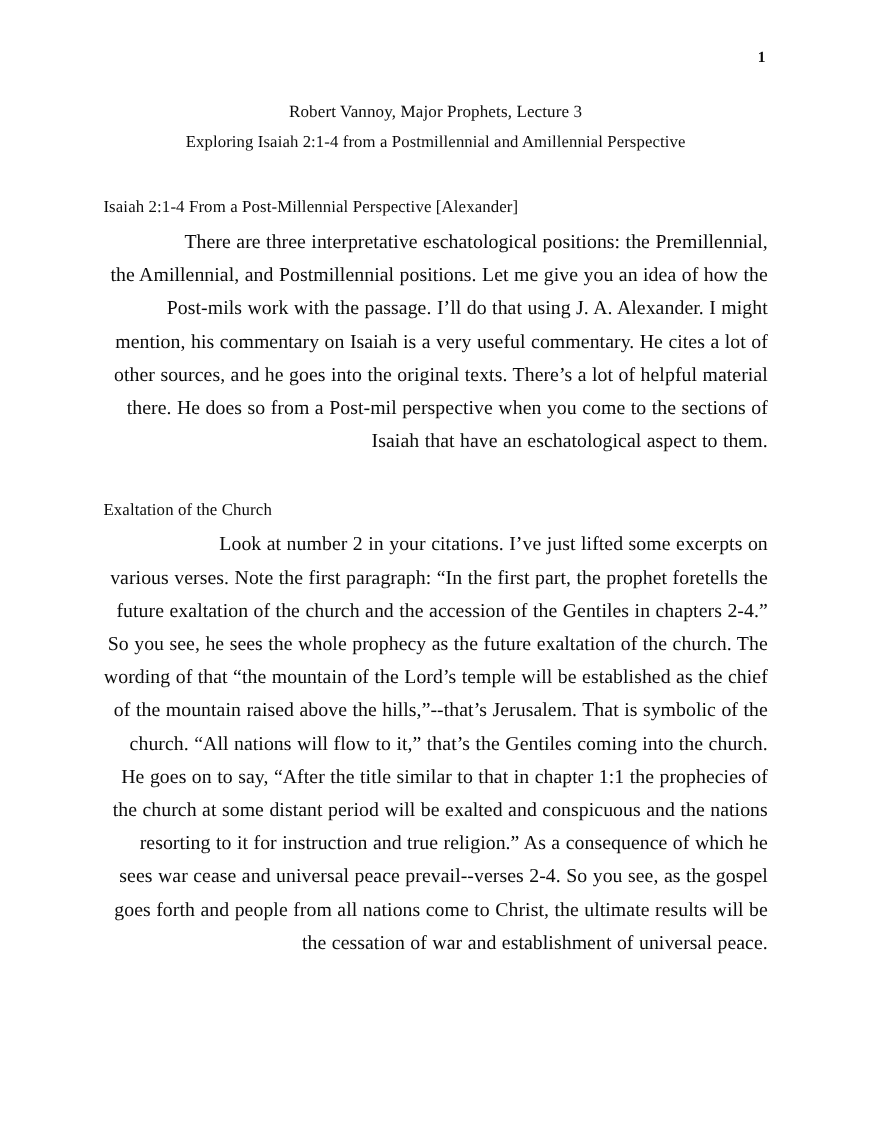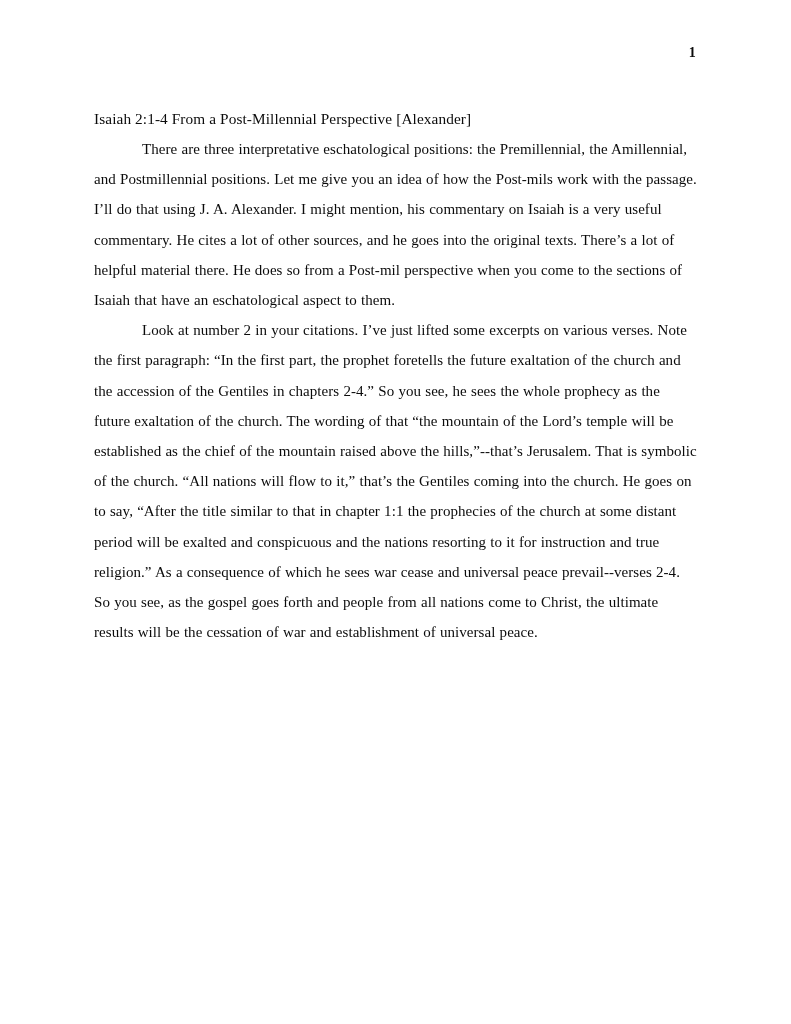--- a/index.html
+++ b/index.html
@@ -53,39 +53,44 @@
     font-size: 15.3px;
     line-height: 30px;
     margin-top: 16px;
     margin-bottom: 0px;
     letter-spacing: 0.1px;
   }
   .heading.section2 {
     margin-top: 34px;
   }
   p.body-par {
-    font-size: 15px;
+    font-size: 18px;
     line-height: 30.2px;
-    text-align: left;
+    text-align: right;
     margin: 0;
     text-indent: 48px;
     letter-spacing: 0.05px;
     word-spacing: 0.4px;
   }
 </style>
 </head>
 <body>
 
 <div class="page">
 
   <div class="page-number">1</div>
 
   <div class="content">
 
+    <div class="title-block">
+      <div class="title-line">Robert Vannoy, Major Prophets, Lecture 3</div>
+      <div class="title-line second">Exploring Isaiah 2:1-4 from a Postmillennial and Amillennial Perspective</div>
+    </div>
 
     <div class="heading">Isaiah 2:1-4 From a Post-Millennial Perspective [Alexander]</div>
     <p class="body-par">There are three interpretative eschatological positions:  the Premillennial, the Amillennial, and Postmillennial positions.  Let me give you an idea of how the Post-mils work with the passage.  I’ll do that using J. A. Alexander.  I might mention, his commentary on Isaiah is a very useful commentary. He cites a lot of other sources, and he goes into the original texts.  There’s a lot of helpful material there. He does so from a Post-mil perspective when you come to the sections of Isaiah that have an eschatological aspect to them.</p>
 
+    <div class="heading section2">Exaltation of the Church</div>
     <p class="body-par">Look at number 2 in your citations.  I’ve just lifted some excerpts on various verses.  Note the first paragraph: “In the first part, the prophet foretells the future exaltation of the church and the accession of the Gentiles in chapters 2-4.”  So you see, he sees the whole prophecy as the future exaltation of the church.  The wording of that “the mountain of the Lord’s temple will be established as the chief of the mountain raised above the hills,”--that’s Jerusalem. That is symbolic of the church.  “All nations will flow to it,” that’s the Gentiles coming into the church. He goes on to say, “After the title similar to that in chapter 1:1 the prophecies of the church at some distant period will be exalted and conspicuous and the nations resorting to it for instruction and true religion.” As a consequence of which he sees war cease and universal peace prevail--verses 2-4. So you see, as the gospel goes forth and people from all nations come to Christ, the ultimate results will be the cessation of war and establishment of universal peace.</p>
 
   </div>
 
 </div>
 
 </body></html>

